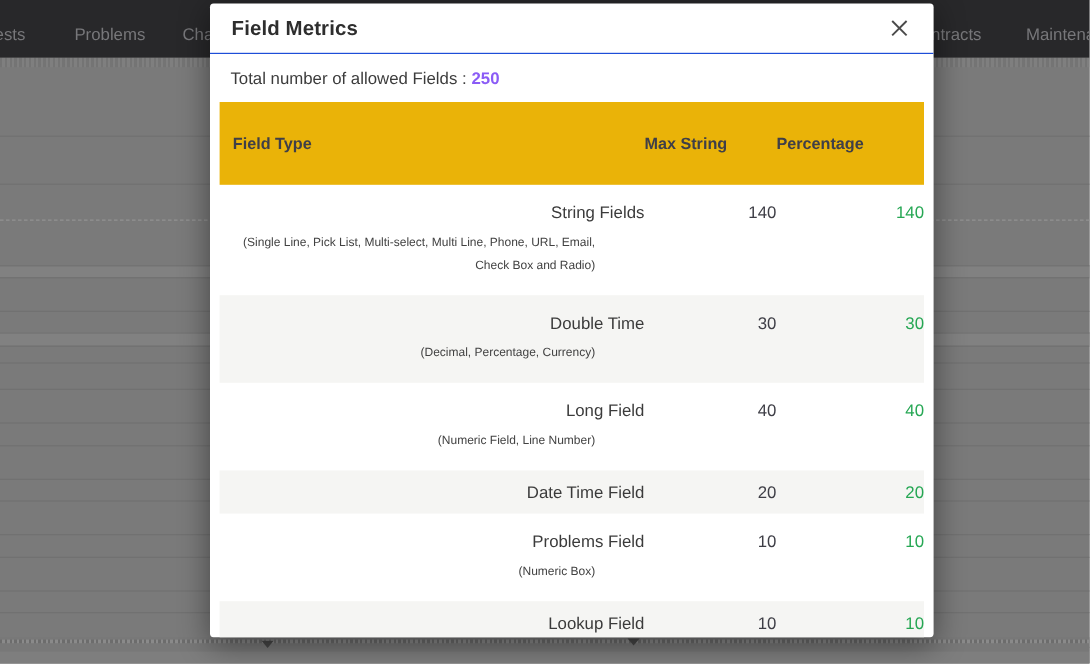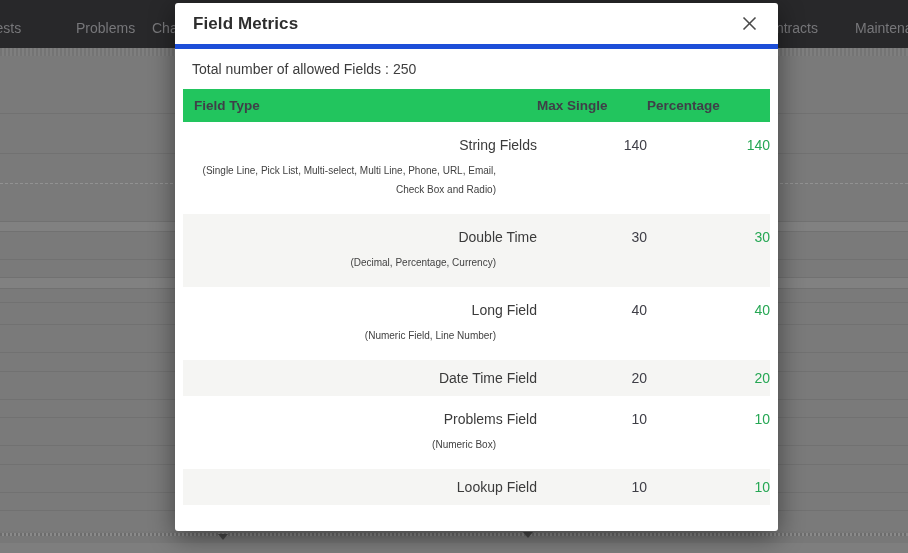--- a/index.html
+++ b/index.html
@@ -10,21 +10,21 @@
   }
   
   .navbar{
     position:absolute;left:0;top:0;width:908px;height:48px;
     background:#28282a;z-index:1;
   }
   .nav-item{
     position:absolute;top:20px;font-size:14px;color:#77777a;white-space:nowrap;
   }
   .nav-item:nth-child(1){left:-38px;}
-  .nav-item:nth-child(2){left:76px;}
+  .nav-item:nth-child(2){left:62px;}
   .nav-item:nth-child(3){left:152px;}
   .nav-item:nth-child(4){left:758px;}
   .nav-item:nth-child(5){left:855px;}
   .bg-page{position:absolute;left:0;top:48px;width:908px;height:505px;background:#7a7a7a;}
   .bg-texture-top{
     position:absolute;left:0;top:0;width:908px;height:8px;
     background:repeating-linear-gradient(90deg,#6f6f6f 0 2px,#838383 2px 4px);
     opacity:.55;
   }
   .bg-line{position:absolute;left:0;width:908px;height:0;border-top:1px solid #717171;}
@@ -43,39 +43,39 @@
     border-top:6px solid #474747;
   }
   
   .modal{
     position:absolute;left:175px;top:3px;width:603px;height:528px;
     background:#ffffff;border-radius:3px;z-index:5;
     box-shadow:0 6px 26px rgba(0,0,0,.45);
     overflow:hidden;
   }
   .modal-header{
-    height:41px;border-bottom:5px solid #1d4ed8;
+    height:41px;border-bottom:1px solid #1d4ed8;
     display:flex;align-items:center;justify-content:space-between;
     padding:0 18px;
   }
   .modal-title{font-size:17px;font-weight:600;color:#2e2e2e;letter-spacing:.1px;}
   .close-btn{
     width:22px;height:22px;display:flex;align-items:center;justify-content:center;
     cursor:pointer;background:none;border:none;padding:0;
   }
   .summary-line{
     padding:12px 17px 12px 17px;font-size:14px;color:#3c3c3c;
   }
-  .summary-value{color:#404040;margin-left:4px;}
+  .summary-value{color:#8b5cf6;margin-left:4px;font-weight:bold;}
   .ftable{margin:0 8px;}
   .trow,.thead{
     display:grid;grid-template-columns:354px 110px 1fr;
   }
   .thead{
-    background:#22c55e;padding:9px 0;font-size:13.5px;font-weight:600;color:#3f3f48;
+    background:#eab308;padding:27px 0;font-size:13.5px;font-weight:600;color:#3f3f48;
   }
   .thead .cell:first-child{padding-left:11px;}
   .trow{padding:14px 0 15px 0;font-size:14px;text-align:right;}
   .trow.single{padding:9px 0;}
   .trow.shaded{background:#f5f5f3;}
   .type-cell{padding-left:11px;}
   .type-name{color:#3b3b3b;line-height:18px;}
   .type-desc{
     margin-top:7px;font-size:10px;color:#424242;line-height:19px;max-width:302px;
   }
@@ -128,21 +128,21 @@
     </button>
   </div>
 
   <div class="summary-line">
     <span>Total number of allowed Fields :</span><span class="summary-value">250</span>
   </div>
 
   <div class="ftable">
     <div class="thead">
       <div class="cell">Field Type</div>
-      <div class="cell">Max Single</div>
+      <div class="cell">Max String</div>
       <div class="cell">Percentage</div>
     </div>
     <div id="table-body">
         <div class="trow">
           <div class="cell type-cell">
             <div class="type-name">String Fields</div>
             <div class="type-desc">(Single Line, Pick List, Multi-select, Multi Line, Phone, URL, Email, Check Box and Radio)</div>
           </div>
           <div class="cell num">140</div>
           <div class="cell num avail">140</div>

